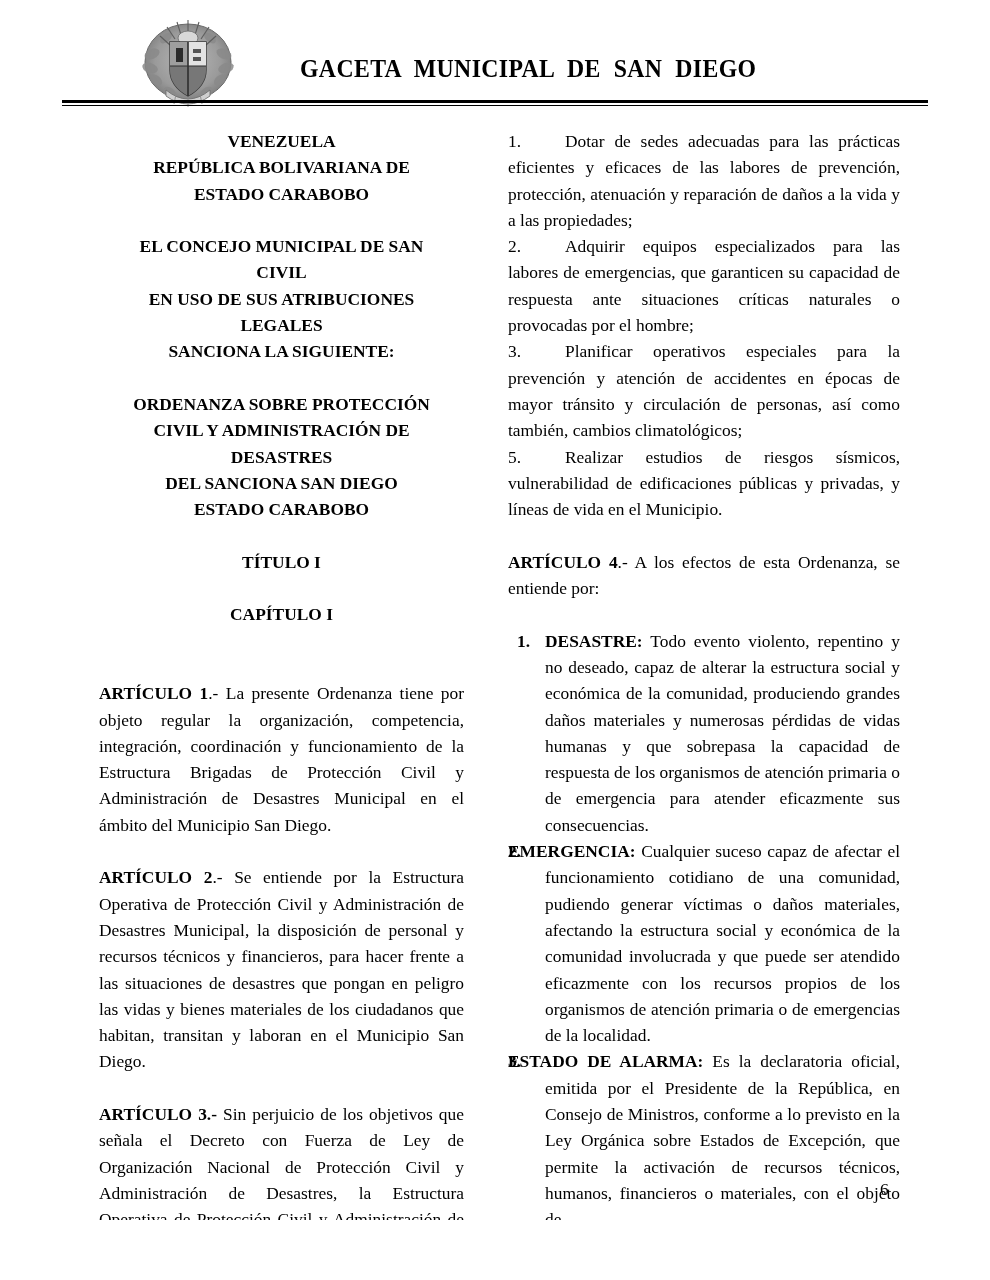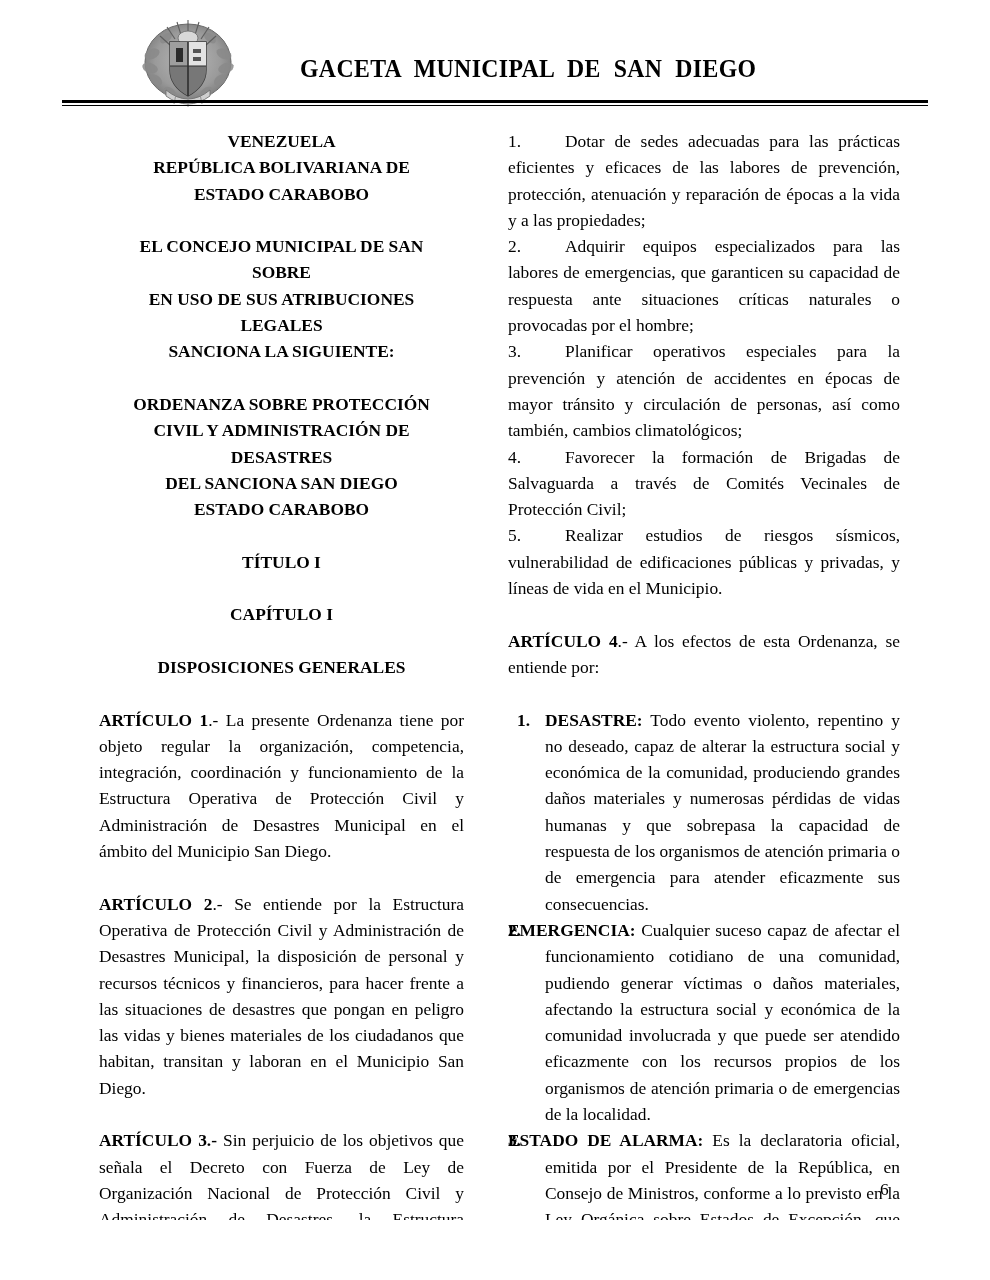--- a/index.html
+++ b/index.html
@@ -228,21 +228,21 @@
     <div class="hblock">
       <span class="ln">VENEZUELA</span>
       <span class="ln">REPÚBLICA BOLIVARIANA DE</span>
       <span class="ln">ESTADO CARABOBO</span>
     </div>
 
     <div class="spacer-line"></div>
 
     <div class="hblock">
       <span class="ln">EL CONCEJO MUNICIPAL DE SAN</span>
-      <span class="ln">SOBRE</span>
+      <span class="ln">CIVIL</span>
       <span class="ln">EN USO DE SUS ATRIBUCIONES</span>
       <span class="ln">LEGALES</span>
       <span class="ln">SANCIONA LA SIGUIENTE:</span>
     </div>
 
     <div class="spacer-line"></div>
 
     <div class="hblock">
       <span class="ln">ORDENANZA SOBRE PROTECCIÓN</span>
       <span class="ln">CIVIL Y ADMINISTRACIÓN  DE</span>
@@ -254,43 +254,41 @@
     <div class="spacer-line"></div>
 
     <div class="hblock">TÍTULO I</div>
 
     <div class="spacer-line"></div>
 
     <div class="hblock">CAPÍTULO I</div>
 
     <div class="spacer-line"></div>
 
-    <div class="hblock">DISPOSICIONES GENERALES</div>
-
-    <div class="spacer-line"></div>
-
-    <p class="body"><span class="artnum">ARTÍCULO 1</span><span>.- La presente Ordenanza tiene por objeto regular la organización, competencia, integración, coordinación y funcionamiento de la Estructura Operativa de Protección Civil y Administración de Desastres Municipal en el ámbito del Municipio San Diego.</span></p>
+
+    <div class="spacer-line"></div>
+
+    <p class="body"><span class="artnum">ARTÍCULO 1</span><span>.- La presente Ordenanza tiene por objeto regular la organización, competencia, integración, coordinación y funcionamiento de la Estructura Brigadas de Protección Civil y Administración de Desastres Municipal en el ámbito del Municipio San Diego.</span></p>
 
     <div class="para-gap"></div>
 
     <p class="body"><span class="artnum">ARTÍCULO 2</span><span>.- Se entiende por la Estructura Operativa de Protección Civil y Administración de Desastres Municipal, la disposición de personal y recursos técnicos y financieros, para hacer frente a las situaciones de desastres que pongan en peligro las vidas y bienes materiales de los ciudadanos que habitan, transitan y laboran en el Municipio San Diego.</span></p>
 
     <div class="para-gap"></div>
 
     <p class="body"><span class="artnum">ARTÍCULO 3.-</span><span>  Sin perjuicio de los objetivos que señala el Decreto con Fuerza de Ley de Organización Nacional de Protección Civil y Administración de Desastres, la Estructura Operativa de Protección Civil y Administración de Desastres Municipal debe asegurar:</span></p>
 
   </div>
 
   <div class="col col-right">
 
     <div class="tablist">
-      <p><span class="tabnum">1.</span><span>Dotar de sedes adecuadas para las prácticas eficientes y eficaces de las labores de prevención, protección, atenuación y reparación de épocas a la vida y a las propiedades;</span></p>
+      <p><span class="tabnum">1.</span><span>Dotar de sedes adecuadas para las prácticas eficientes y eficaces de las labores de prevención, protección, atenuación y reparación de daños a la vida y a las propiedades;</span></p>
       <p><span class="tabnum">2.</span><span>Adquirir equipos especializados para las labores de emergencias, que garanticen su capacidad de respuesta ante situaciones críticas naturales o provocadas por el hombre;</span></p>
       <p><span class="tabnum">3.</span><span>Planificar operativos especiales para la prevención y atención de accidentes en épocas de mayor tránsito y circulación de personas, así como también, cambios climatológicos;</span></p>
-      <p><span class="tabnum">4.</span><span>Favorecer la formación de Brigadas de Salvaguarda a través de Comités Vecinales de Protección Civil;</span></p>
       <p><span class="tabnum">5.</span><span>Realizar estudios de riesgos sísmicos, vulnerabilidad de edificaciones públicas y privadas, y líneas de vida en el Municipio.</span></p>
     </div>
 
     <div class="para-gap"></div>
 
     <p class="body"><span class="artnum">ARTÍCULO 4</span><span>.- A los efectos de esta Ordenanza, se entiende por:</span></p>
 
     <div class="para-gap"></div>
 
     <div class="deflist">

